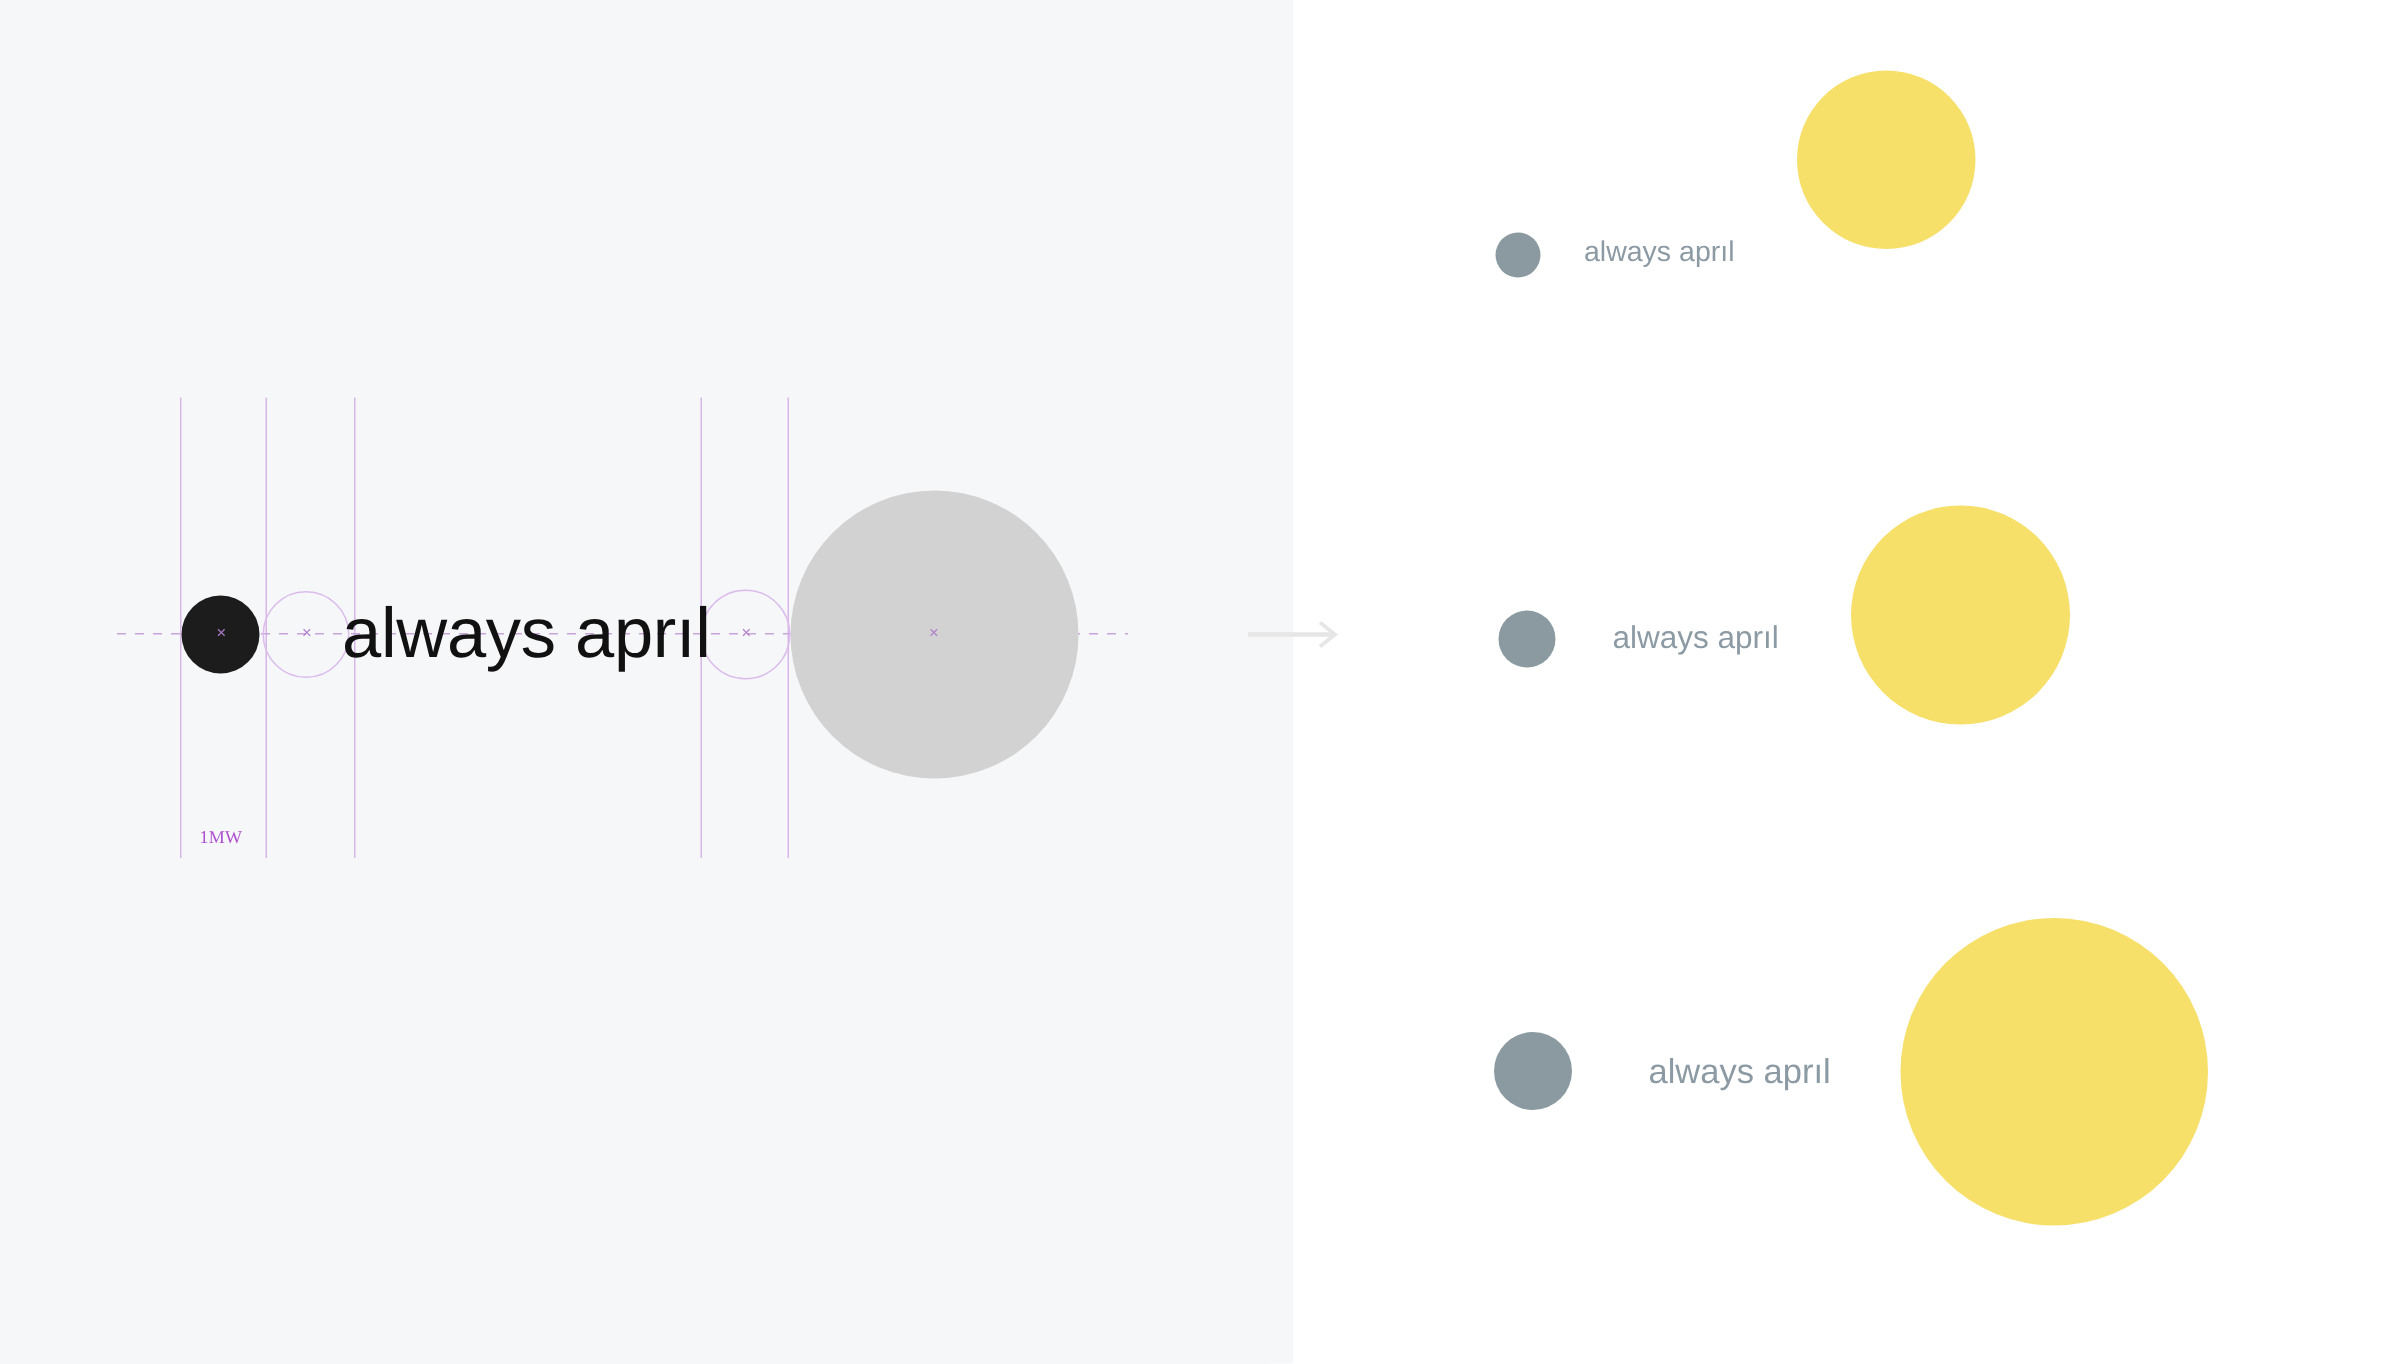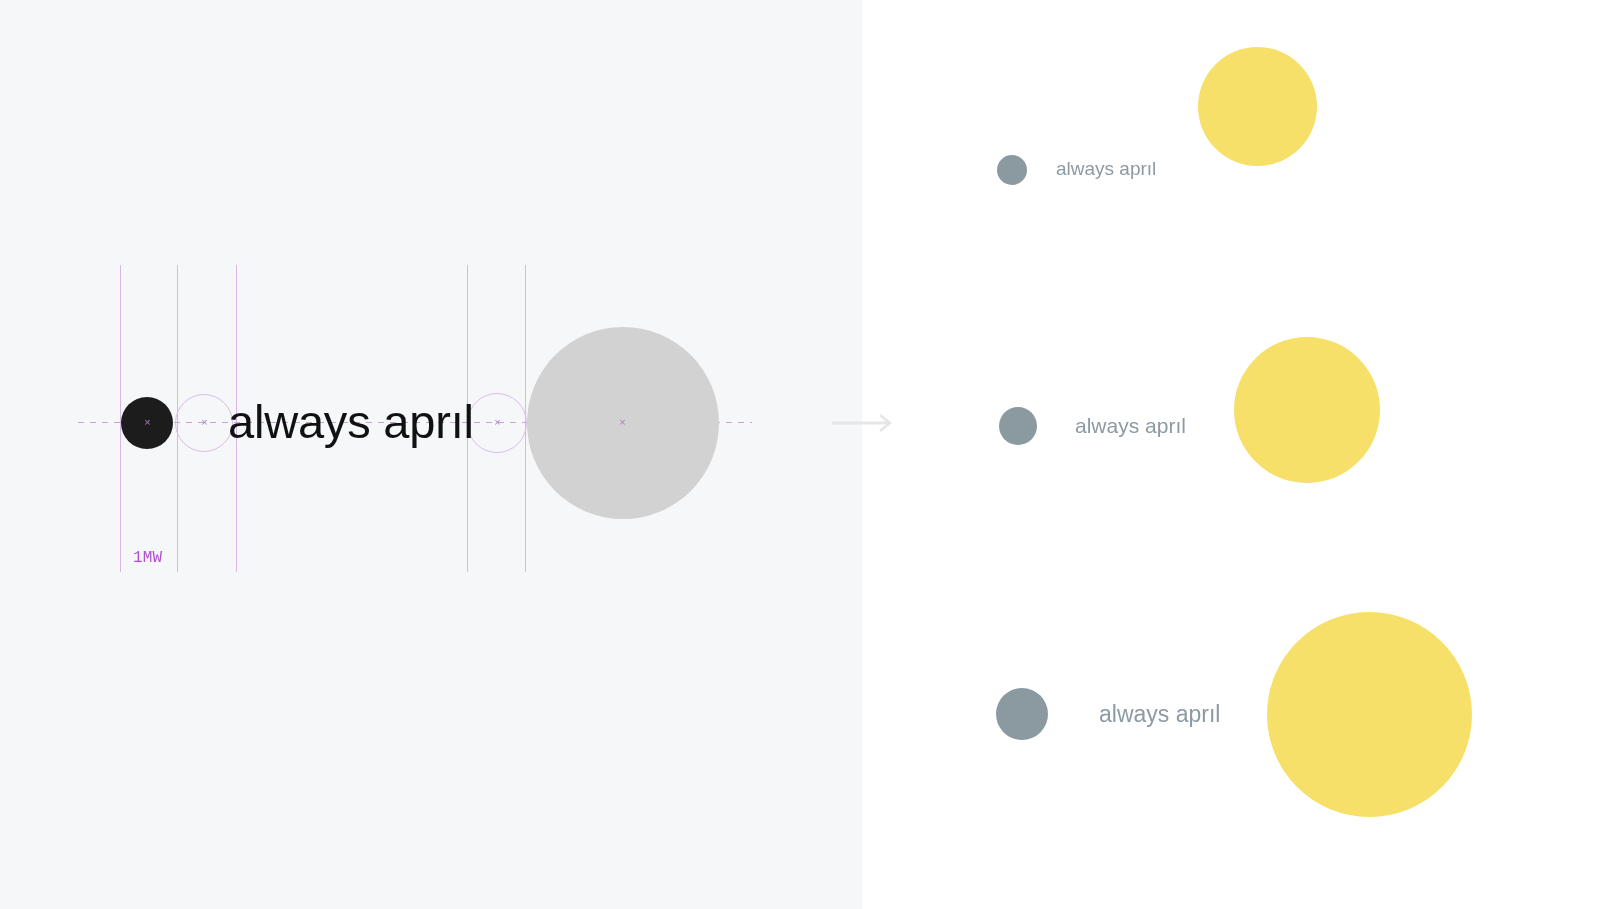--- a/index.html
+++ b/index.html
@@ -121,25 +121,25 @@
     letter-spacing: -0.2px;
     color: #111111;
     font-family: "Liberation Sans", sans-serif;
     white-space: nowrap;
   }
 
   #unit-label {
     position: absolute;
     left: 133px;
     top: 552px;
-    font-size: 16px;
+    font-size: 12px;
     line-height: 12px;
     color: #b050d0;
     letter-spacing: 0.2px;
-    font-family: Liberation Mono, monospace;
+    font-family: Liberation Serif, serif;
   }
 
   
   #flow-arrow {
     position: absolute;
     left: 832px;
     top: 408px;
     width: 62px;
     height: 30px;
   }

